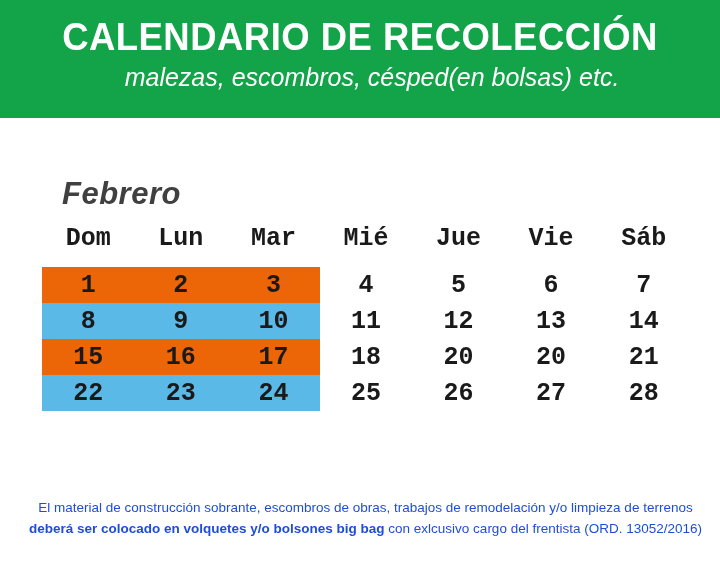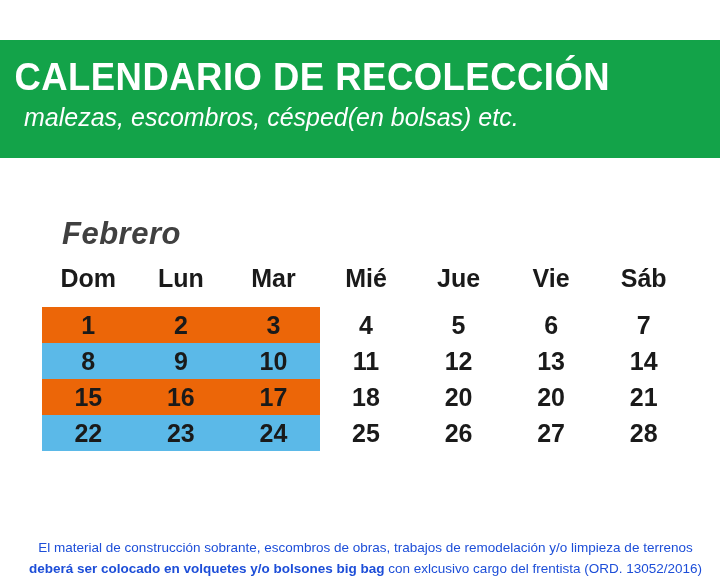--- a/index.html
+++ b/index.html
@@ -19,23 +19,22 @@
     height: 588px;
     background: #ffffff;
   }
   
   .header {
     background: #13a349;
     width: 720px;
     height: 118px;
     box-sizing: border-box;
     padding: 18px 0 0 0;
-    text-align: left;
+    text-align: center;
     overflow: hidden;
-    margin-top: 40px;
   }
   .header-title {
     color: #ffffff;
     font-weight: bold;
     font-size: 38px;
     letter-spacing: 0.5px;
     line-height: 1.05;
     text-transform: uppercase;
     font-stretch: condensed;
     transform: scaleX(0.96);
@@ -59,20 +58,21 @@
   }
   
   .calendar {
     margin: 12px 0 0 0;
     padding: 0 28px 0 42px;
   }
   table.cal {
     border-collapse: collapse;
     width: 648px;
     table-layout: fixed;
+    font-family: Liberation Mono, monospace;
   }
   table.cal th {
     font-size: 25px;
     font-weight: bold;
     color: #1a1a1a;
     text-align: center;
     padding: 0 0 14px 0;
   }
   table.cal td {
     font-size: 25px;

